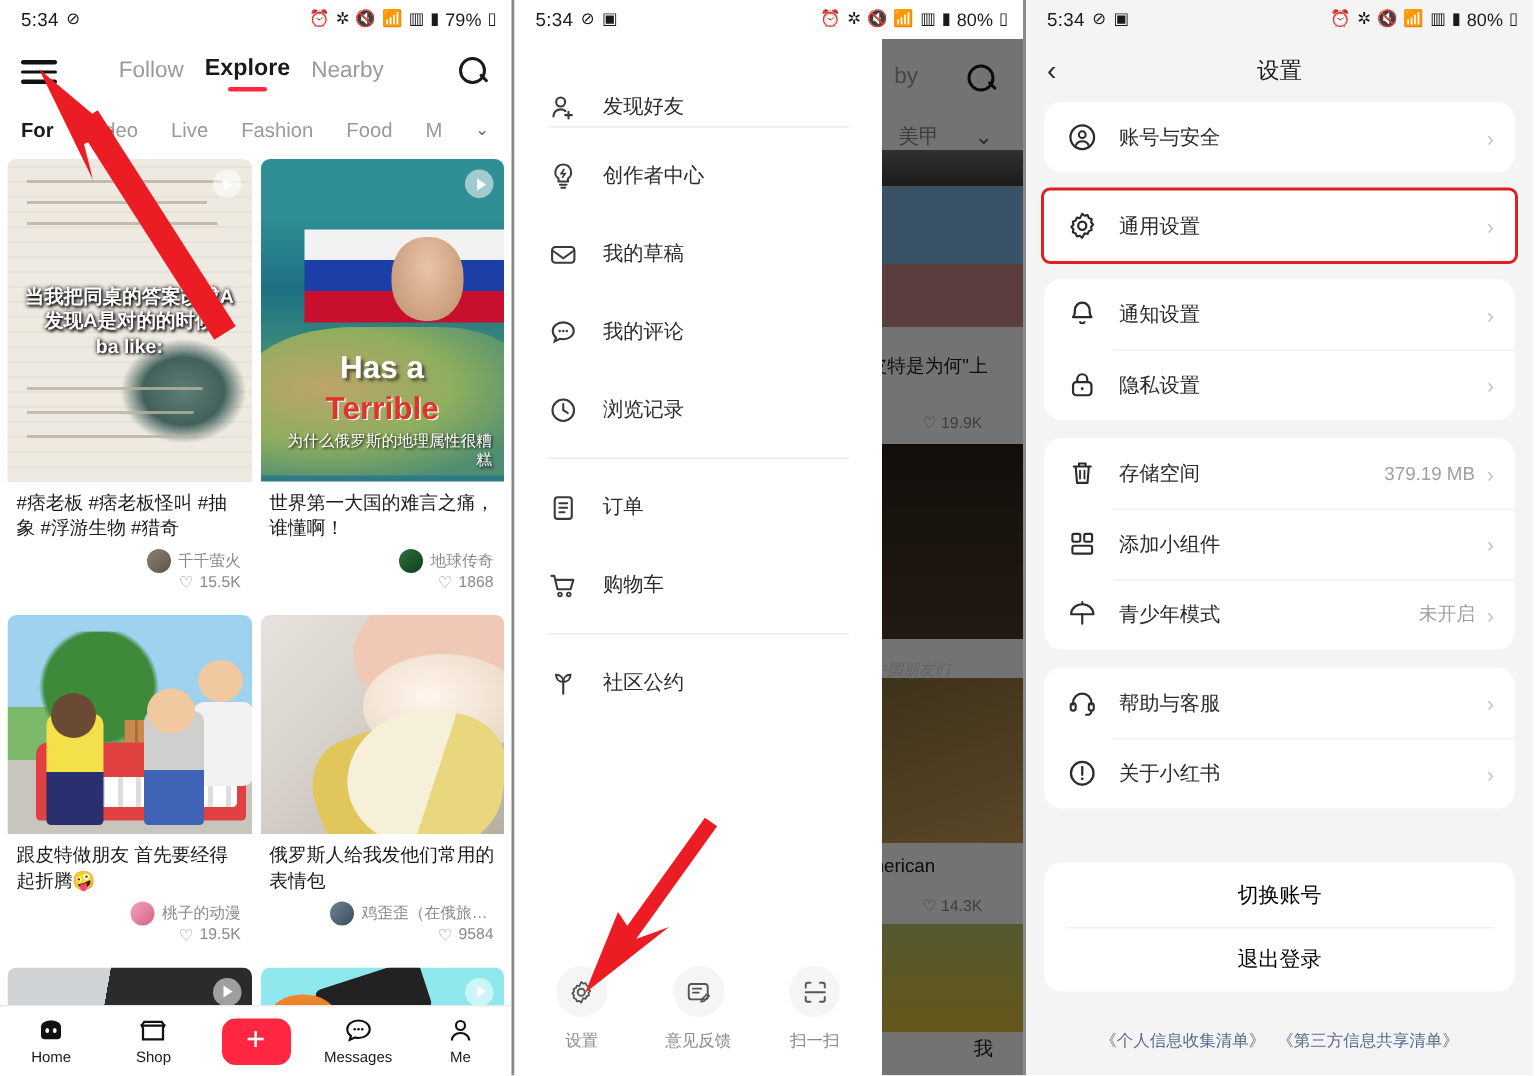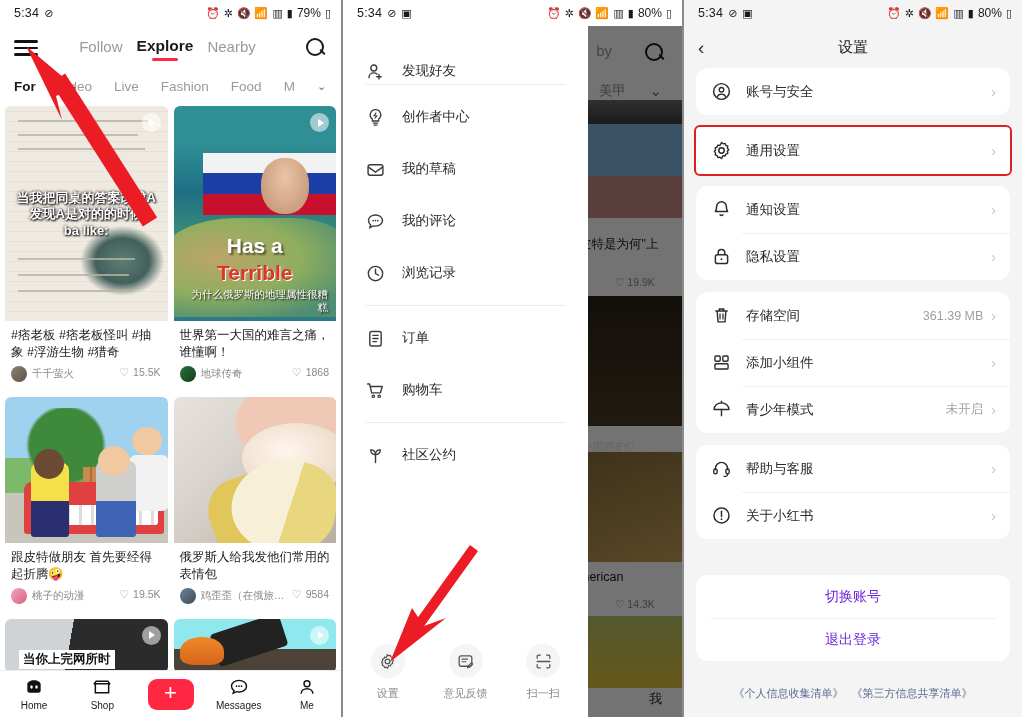--- a/index.html
+++ b/index.html
@@ -68,22 +68,22 @@
   }
   .play-badge::before {
     content: ""; border-left: 6px solid #fff; border-top: 4px solid transparent;
     border-bottom: 4px solid transparent; margin-left: 2px;
   }
   .card-title {
     font-size: 12.5px; line-height: 1.35; color: #1a1a1a; padding: 6px 6px 3px 6px;
     font-weight: 500;
   }
   .card-meta {
-    display: flex; align-items: flex-start; justify-content: space-between;
-    padding: 2px 7px 8px 6px; font-size: 10.5px; color: #8a8a8a;
+    display: flex; align-items: flex-end; justify-content: space-between;
+    padding: 2px 7px 8px 6px; font-size: 10.5px; color: #8a8a8a; flex-direction: column;
   }
   .author { display: flex; align-items: center; gap: 5px; min-width: 0; }
   .avatar { width: 16px; height: 16px; border-radius: 50%; flex: none; }
   .aname { white-space: nowrap; overflow: hidden; text-overflow: ellipsis; max-width: 88px; }
   .likes { display: flex; align-items: center; gap: 4px; flex: none; }
   .heart { font-size: 11px; color: #9a9a9a; }
 
   
   .th-homework { height: 215px; background:
      radial-gradient(ellipse 60px 50px at 72% 72%, #5d7d75 0%, #42615c 45%, rgba(66,97,92,0) 70%),
@@ -216,21 +216,21 @@
   }
   .row + .row::before {
     content:""; position:absolute; left: 46px; right: 0; top: 0; height:1px; background:#f0f0f0;
   }
   .row .ico { width: 22px; margin-right: 14px; }
   .row-label { font-size: 13.5px; color:#2b2b2b; flex:1; }
   .row-value { font-size: 12.5px; color:#a0a0a0; margin-right: 8px; }
   .chev { color:#c2c2c2; font-size: 14px; line-height:1; }
   .act-grp { background:#fff; border-radius:12px; margin: 0 12px; overflow:hidden; }
   .act-row { height: 43px; display:flex; align-items:center; justify-content:center;
-     font-size:14px; color:#6d28d9; position:relative; }
+     font-size:14px; color:#000000; position:relative; }
   .act-row + .act-row::before {
     content:""; position:absolute; left:14px; right:14px; top:0; height:1px; background:#f0f0f0;
   }
   .p3-links { display:flex; justify-content:center; gap:8px; margin-top: 25px;
      font-size: 11px; color:#5a6a92; }
 
   
   .arrow-layer { position:absolute; left:0; top:0; width:1024px; height:717px;
      pointer-events:none; z-index: 50; }
 </style>
@@ -690,21 +690,21 @@
       <div class="grp">
         <div class="row">
           <span class="ico">
             <svg width="21" height="21" viewBox="0 0 24 24">
               <path d="M5.5 6.8h13M9.5 6.8V4.6h5v2.2" fill="none" stroke="#2b2b2b" stroke-width="1.6" stroke-linecap="round"></path>
               <path d="M7 6.8l1 12.5h8l1-12.5" fill="none" stroke="#2b2b2b" stroke-width="1.6" stroke-linejoin="round"></path>
               <path d="M10.3 10v6M13.7 10v6" stroke="#2b2b2b" stroke-width="1.4" stroke-linecap="round"></path>
             </svg>
           </span>
           <span class="row-label">存储空间</span>
-          <span class="row-value">361.39 MB</span>
+          <span class="row-value">379.19 MB</span>
           <span class="chev">›</span>
         </div>
         <div class="row">
           <span class="ico">
             <svg width="21" height="21" viewBox="0 0 24 24">
               <rect x="4.5" y="4.5" width="6" height="6" rx="1.3" fill="none" stroke="#2b2b2b" stroke-width="1.6"></rect>
               <rect x="13.5" y="4.5" width="6" height="6" rx="1.3" fill="none" stroke="#2b2b2b" stroke-width="1.6"></rect>
               <rect x="4.5" y="13.5" width="15" height="6" rx="1.3" fill="none" stroke="#2b2b2b" stroke-width="1.6"></rect>
             </svg>
           </span>

